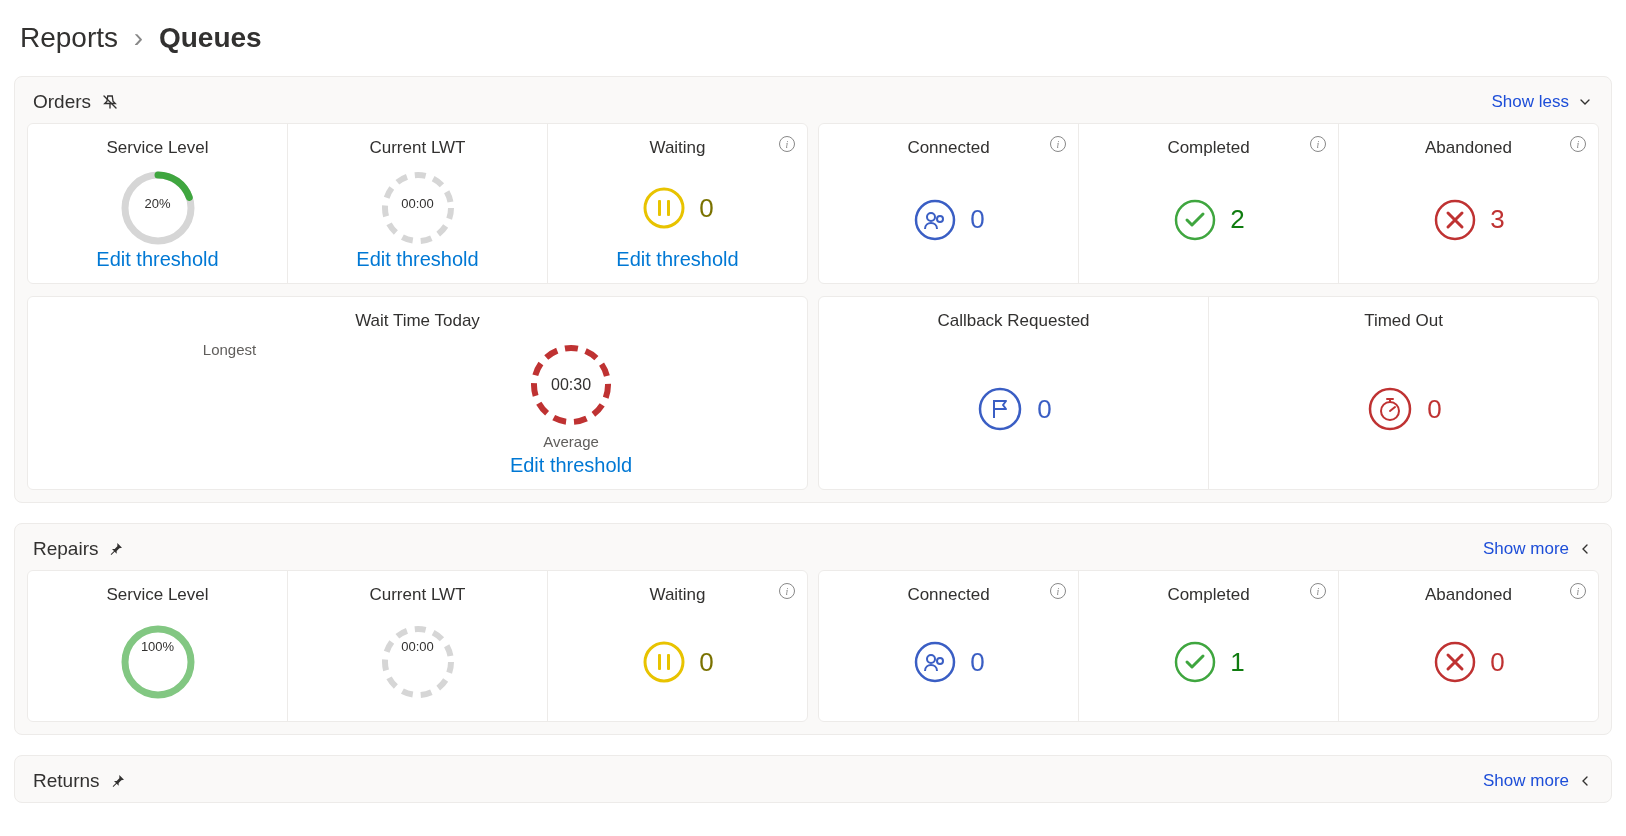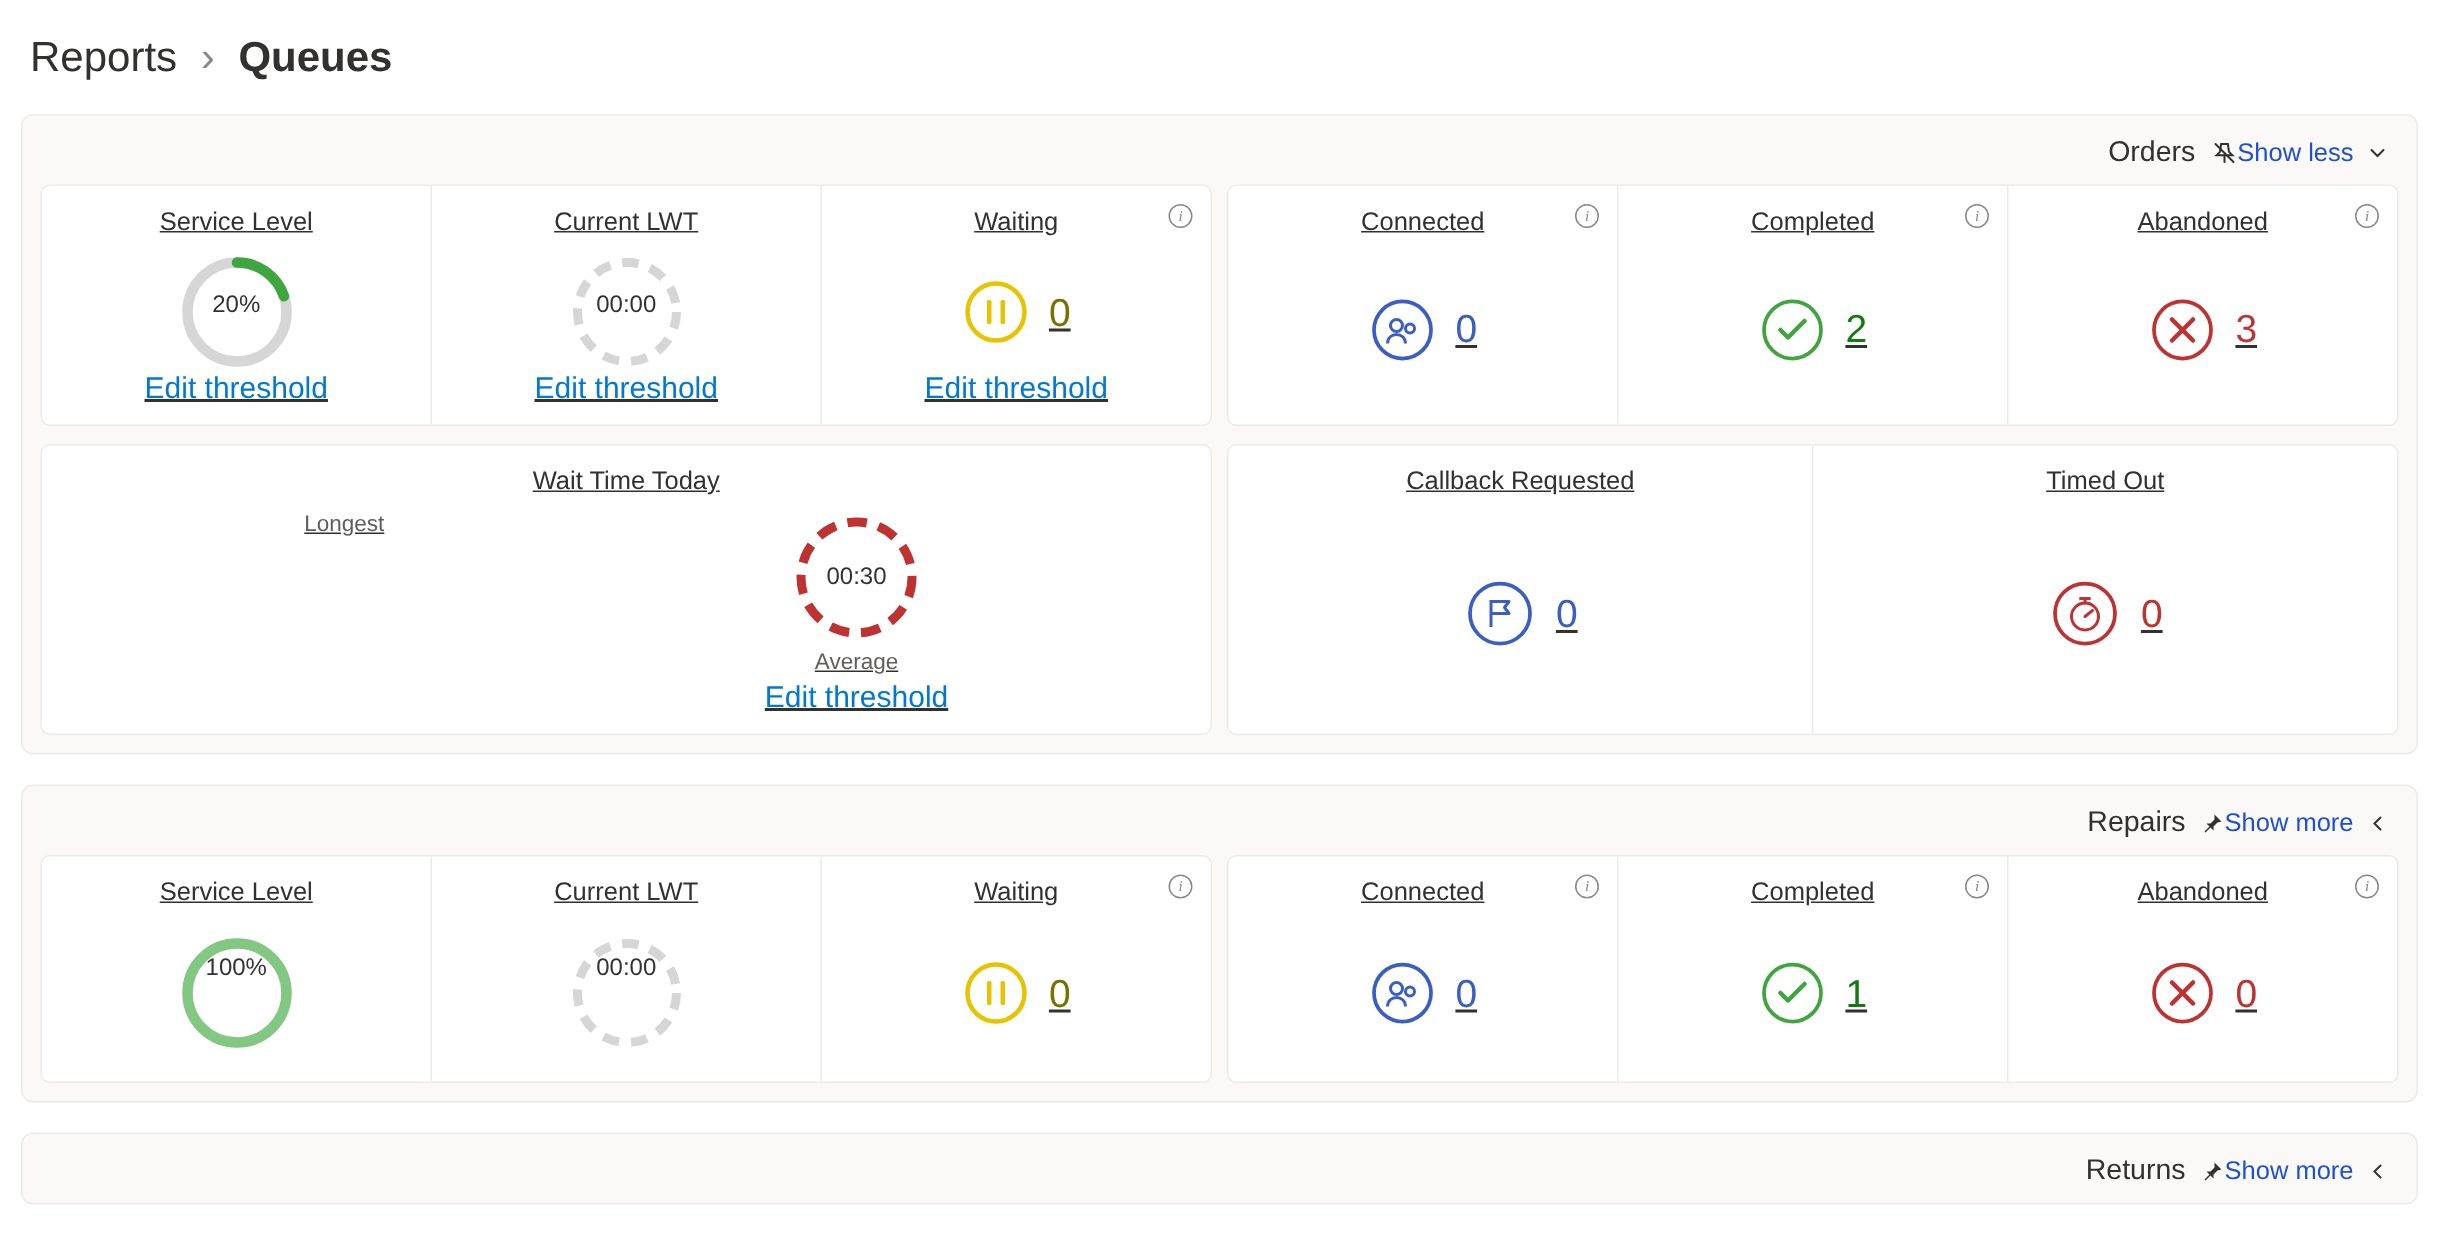--- a/index.html
+++ b/index.html
@@ -21,21 +21,21 @@
 
   .queue-panel {
     border: 1px solid #edebe9;
     border-radius: 8px;
     background: #faf9f8;
     margin-bottom: 20px;
     overflow: hidden;
   }
   .queue-header {
     display: flex;
-    justify-content: flex-end;
+    justify-content: space-between;
     align-items: center;
     padding: 14px 18px 10px 18px;
   }
   .queue-title {
     display: flex;
     align-items: center;
     gap: 10px;
     font-size: 19px;
     color: #323130;
   }
@@ -44,21 +44,20 @@
     align-items: center;
     gap: 8px;
     font-size: 17px;
     color: #1d4ed8;
     cursor: pointer;
   }
   .content-row {
     display: flex;
     gap: 10px;
     padding: 0 12px 12px 12px;
-    text-decoration: underline;
   }
   .card-group {
     background: #fff;
     border: 1px solid #edebe9;
     border-radius: 6px;
     display: flex;
     flex: 1;
   }
   .card {
     flex: 1;
@@ -120,21 +119,21 @@
   .card-footer { margin-top: auto; }
   .big-ring { width: 80px; height: 80px; }
   .big-ring svg { width: 80px; height: 80px; }
   .dashed-ring { width: 88px; height: 88px; }
   .dashed-ring svg { width: 88px; height: 88px; }
   .ring-label, .big-ring-label, .dashed-label {
     position: absolute; inset: 0;
     display: flex; align-items: center; justify-content: center;
     font-size: 14px; color: #323130;
   }
-  .big-ring-label { font-size: 16px; }
+  .big-ring-label { font-size: 13px; }
   .dashed-label { font-size: 16px; }
 
   .wt-row {
     display: flex;
     justify-content: space-around;
     width: 100%;
     padding: 0 40px;
   }
   .wt-col { display: flex; flex-direction: column; align-items: center; gap: 4px; }
   .dashed-ring { position: relative; }

